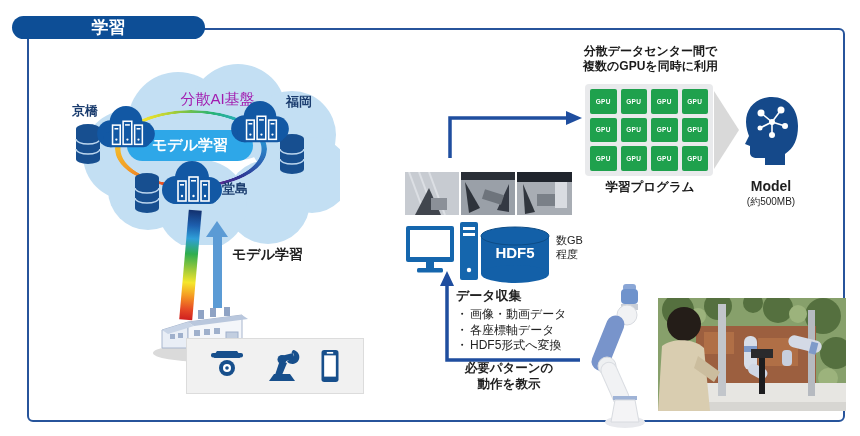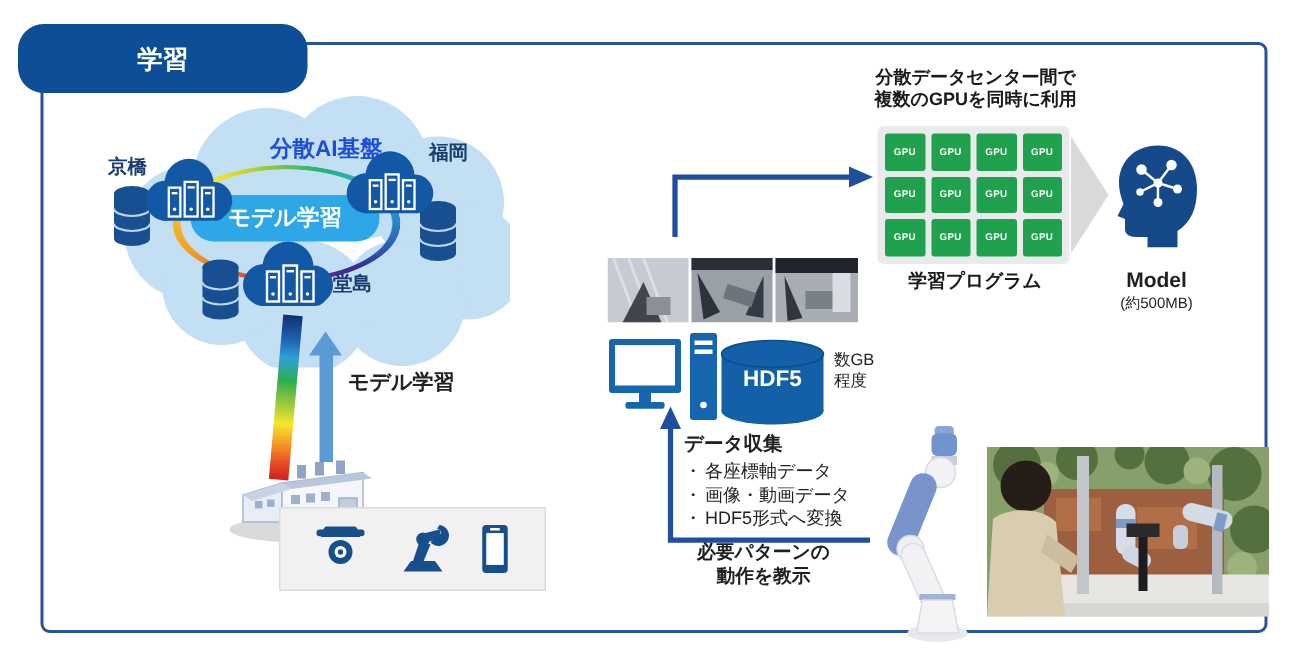--- a/index.html
+++ b/index.html
@@ -2,26 +2,26 @@
 <html><head>
 <meta charset="utf-8">
 <style>
   * { margin:0; padding:0; box-sizing:border-box; }
   body { background:#fff; font-family:"Liberation Sans","DejaVu Sans",sans-serif; }
   .canvas { position:relative; width:860px; height:436px; background:#fff; overflow:hidden; }
   .abs { position:absolute; }
 
   
   .frame { left:27px; top:28px; width:818px; height:394px; border:2px solid #27549B; border-radius:6px; }
-  .badge { left:12px; top:16px; width:193px; height:46px; background:#0D4E96; border-radius:17px;
+  .badge { left:12px; top:16px; width:193px; height:23px; background:#0D4E96; border-radius:17px;
            color:#fff; font-weight:bold; font-size:17px; display:flex; align-items:center; justify-content:center; z-index:6; }
 
   
   .cloud-group { left:70px; top:60px; width:270px; height:185px; }
-  .cloud-title { left:75px; top:30px; width:145px; text-align:center; font-size:15px; font-weight:bold; color:#1d4ed8; z-index:3;}
+  .cloud-title { left:75px; top:30px; width:145px; text-align:center; font-size:15px; font-weight:normal; color:#a21caf; z-index:3;}
   .node-label { font-size:13px; font-weight:bold; color:#1A3C6E; z-index:5; }
   .ring { left:45px; top:50px; width:152px; height:78px; border-radius:50%;
           background:conic-gradient(from 210deg,#e33b25,#f2a128,#f5e42c,#8cc63e,#29b473,#29aae1,#2e3191,#93278f,#e33b25);
           -webkit-mask:radial-gradient(farthest-side,transparent calc(100% - 6px),#000 calc(100% - 5px));
           mask:radial-gradient(farthest-side,transparent calc(100% - 6px),#000 calc(100% - 5px)); z-index:2; }
   .center-pill { left:57px; top:70px; width:126px; height:31px; background:#2EA7E8; border-radius:16px;
                  color:#fff; font-size:15px; font-weight:bold; display:flex; align-items:center; justify-content:center; z-index:4; }
   .zi3 { z-index:3; } .zi4 { z-index:4; }
 
   
@@ -322,22 +322,22 @@
     <span class="name">Model</span>
     <span class="size">(約500MB)</span>
   </div>
 
   <svg class="abs" style="left:438px;top:270px;" width="150" height="96" viewBox="0 0 150 96">
     <polyline points="142,90 9,90 9,14" fill="none" stroke="#1F4E9F" stroke-width="3.5"></polyline>
     <polygon points="2,16 9,1 16,16" fill="#1F4E9F"></polygon>
   </svg>
   <div class="abs collection">
     <span class="title">データ収集</span>
+    <span class="row"><span class="b">・</span><span>画像・動画データ</span></span>
     <span class="row"><span class="b">・</span><span>各座標軸データ</span></span>
-    <span class="row"><span class="b">・</span><span>画像・動画データ</span></span>
     <span class="row"><span class="b">・</span><span>HDF5形式へ変換</span></span>
   </div>
   <div class="abs teaching">
     <span>必要パターンの</span><br>
     <span>動作を教示</span>
   </div>
 
   <svg class="abs" style="left:584px;top:282px;" width="82" height="148" viewBox="0 0 82 148">
     <ellipse cx="41" cy="140" rx="20" ry="6" fill="#E8E9ED"></ellipse>
     <rect x="39" y="2" width="13" height="7" rx="3" fill="#8AA6D6"></rect>

